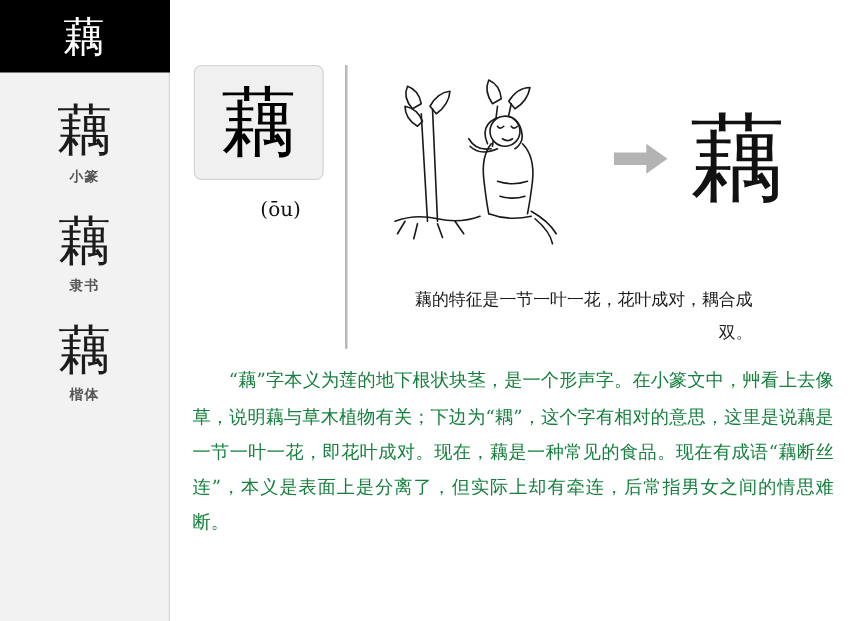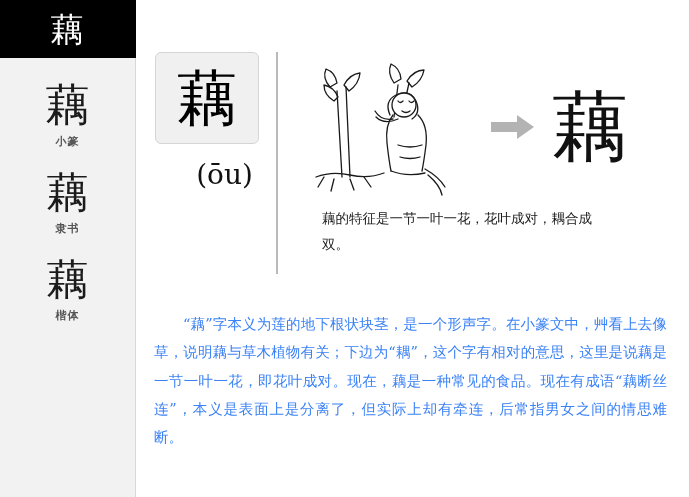--- a/index.html
+++ b/index.html
@@ -111,21 +111,21 @@
     box-sizing: border-box;
   }
   .char-card .big-char {
     font-size: 60px;
     line-height: 1;
     color: #000000;
     font-family: "DejaVu Serif", "Liberation Serif", serif;
   }
   .pinyin {
     margin-top: 14px;
-    font-size: 28px;
+    font-size: 16px;
     color: #111111;
     font-family: "DejaVu Serif", "Liberation Serif", serif;
     margin-left: 35px;
   }
 
   .illus-block {
     flex: 1 1 auto;
     border-left: 2px solid #b9b9b9;
     margin-left: 12px;
     padding: 4px 10px 0 16px;
@@ -155,33 +155,34 @@
     flex: 0 0 auto;
     padding-left: 10px;
   }
   .seal-big .sealchar {
     font-size: 76px;
     line-height: 1;
     color: #111111;
     font-family: "DejaVu Serif", "Liberation Serif", serif;
   }
   .caption {
-    margin: 8px 0 0 28px;
+    margin: 30px 0 0 28px;
     font-size: 13.5px;
     line-height: 1.9;
     color: #1a1a1a;
     width: 280px;
     font-family: "DejaVu Serif", "Liberation Serif", serif;
+    text-align: right;
   }
 
   .explanation {
-    margin: 36px 22px 0 18px;
+    margin: 12px 22px 0 18px;
     font-size: 14.5px;
     line-height: 1.95;
-    color: #3b82f6;
+    color: #15803d;
     text-align: justify;
     text-indent: 2em;
     font-family: "DejaVu Serif", "Liberation Serif", serif;
   }
 </style>
 </head>
 <body>
 
 <div class="page">
 

